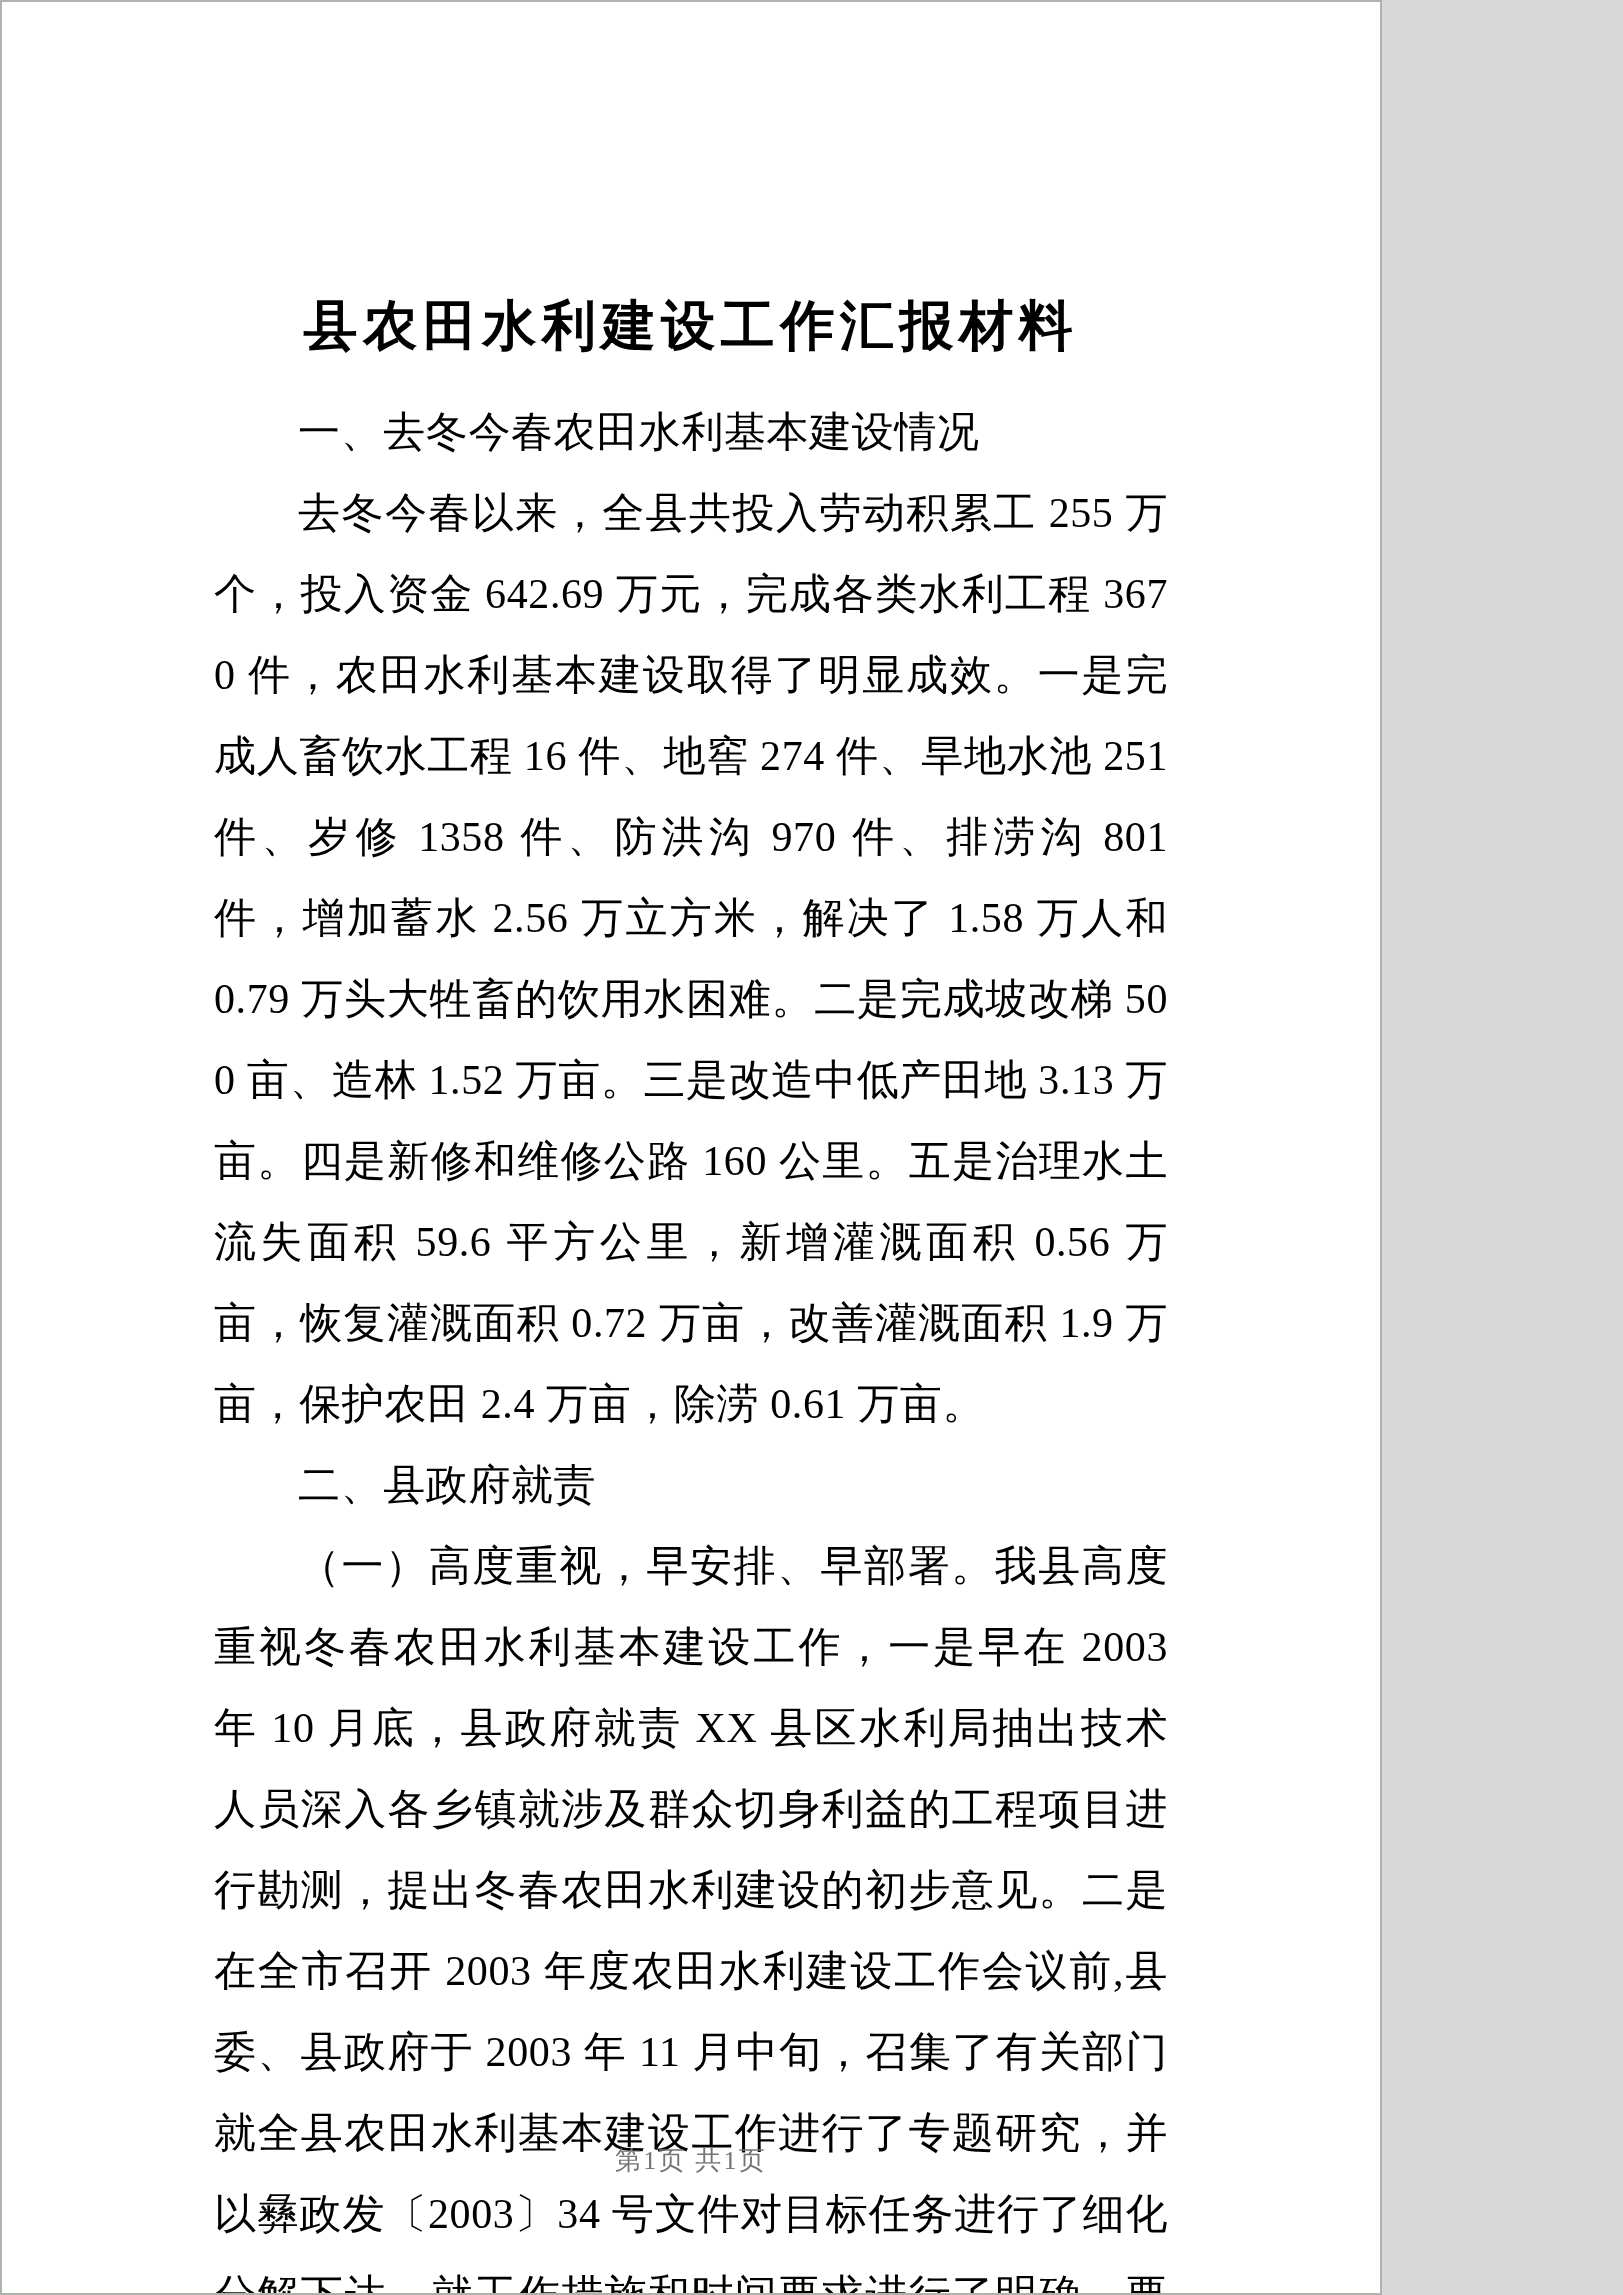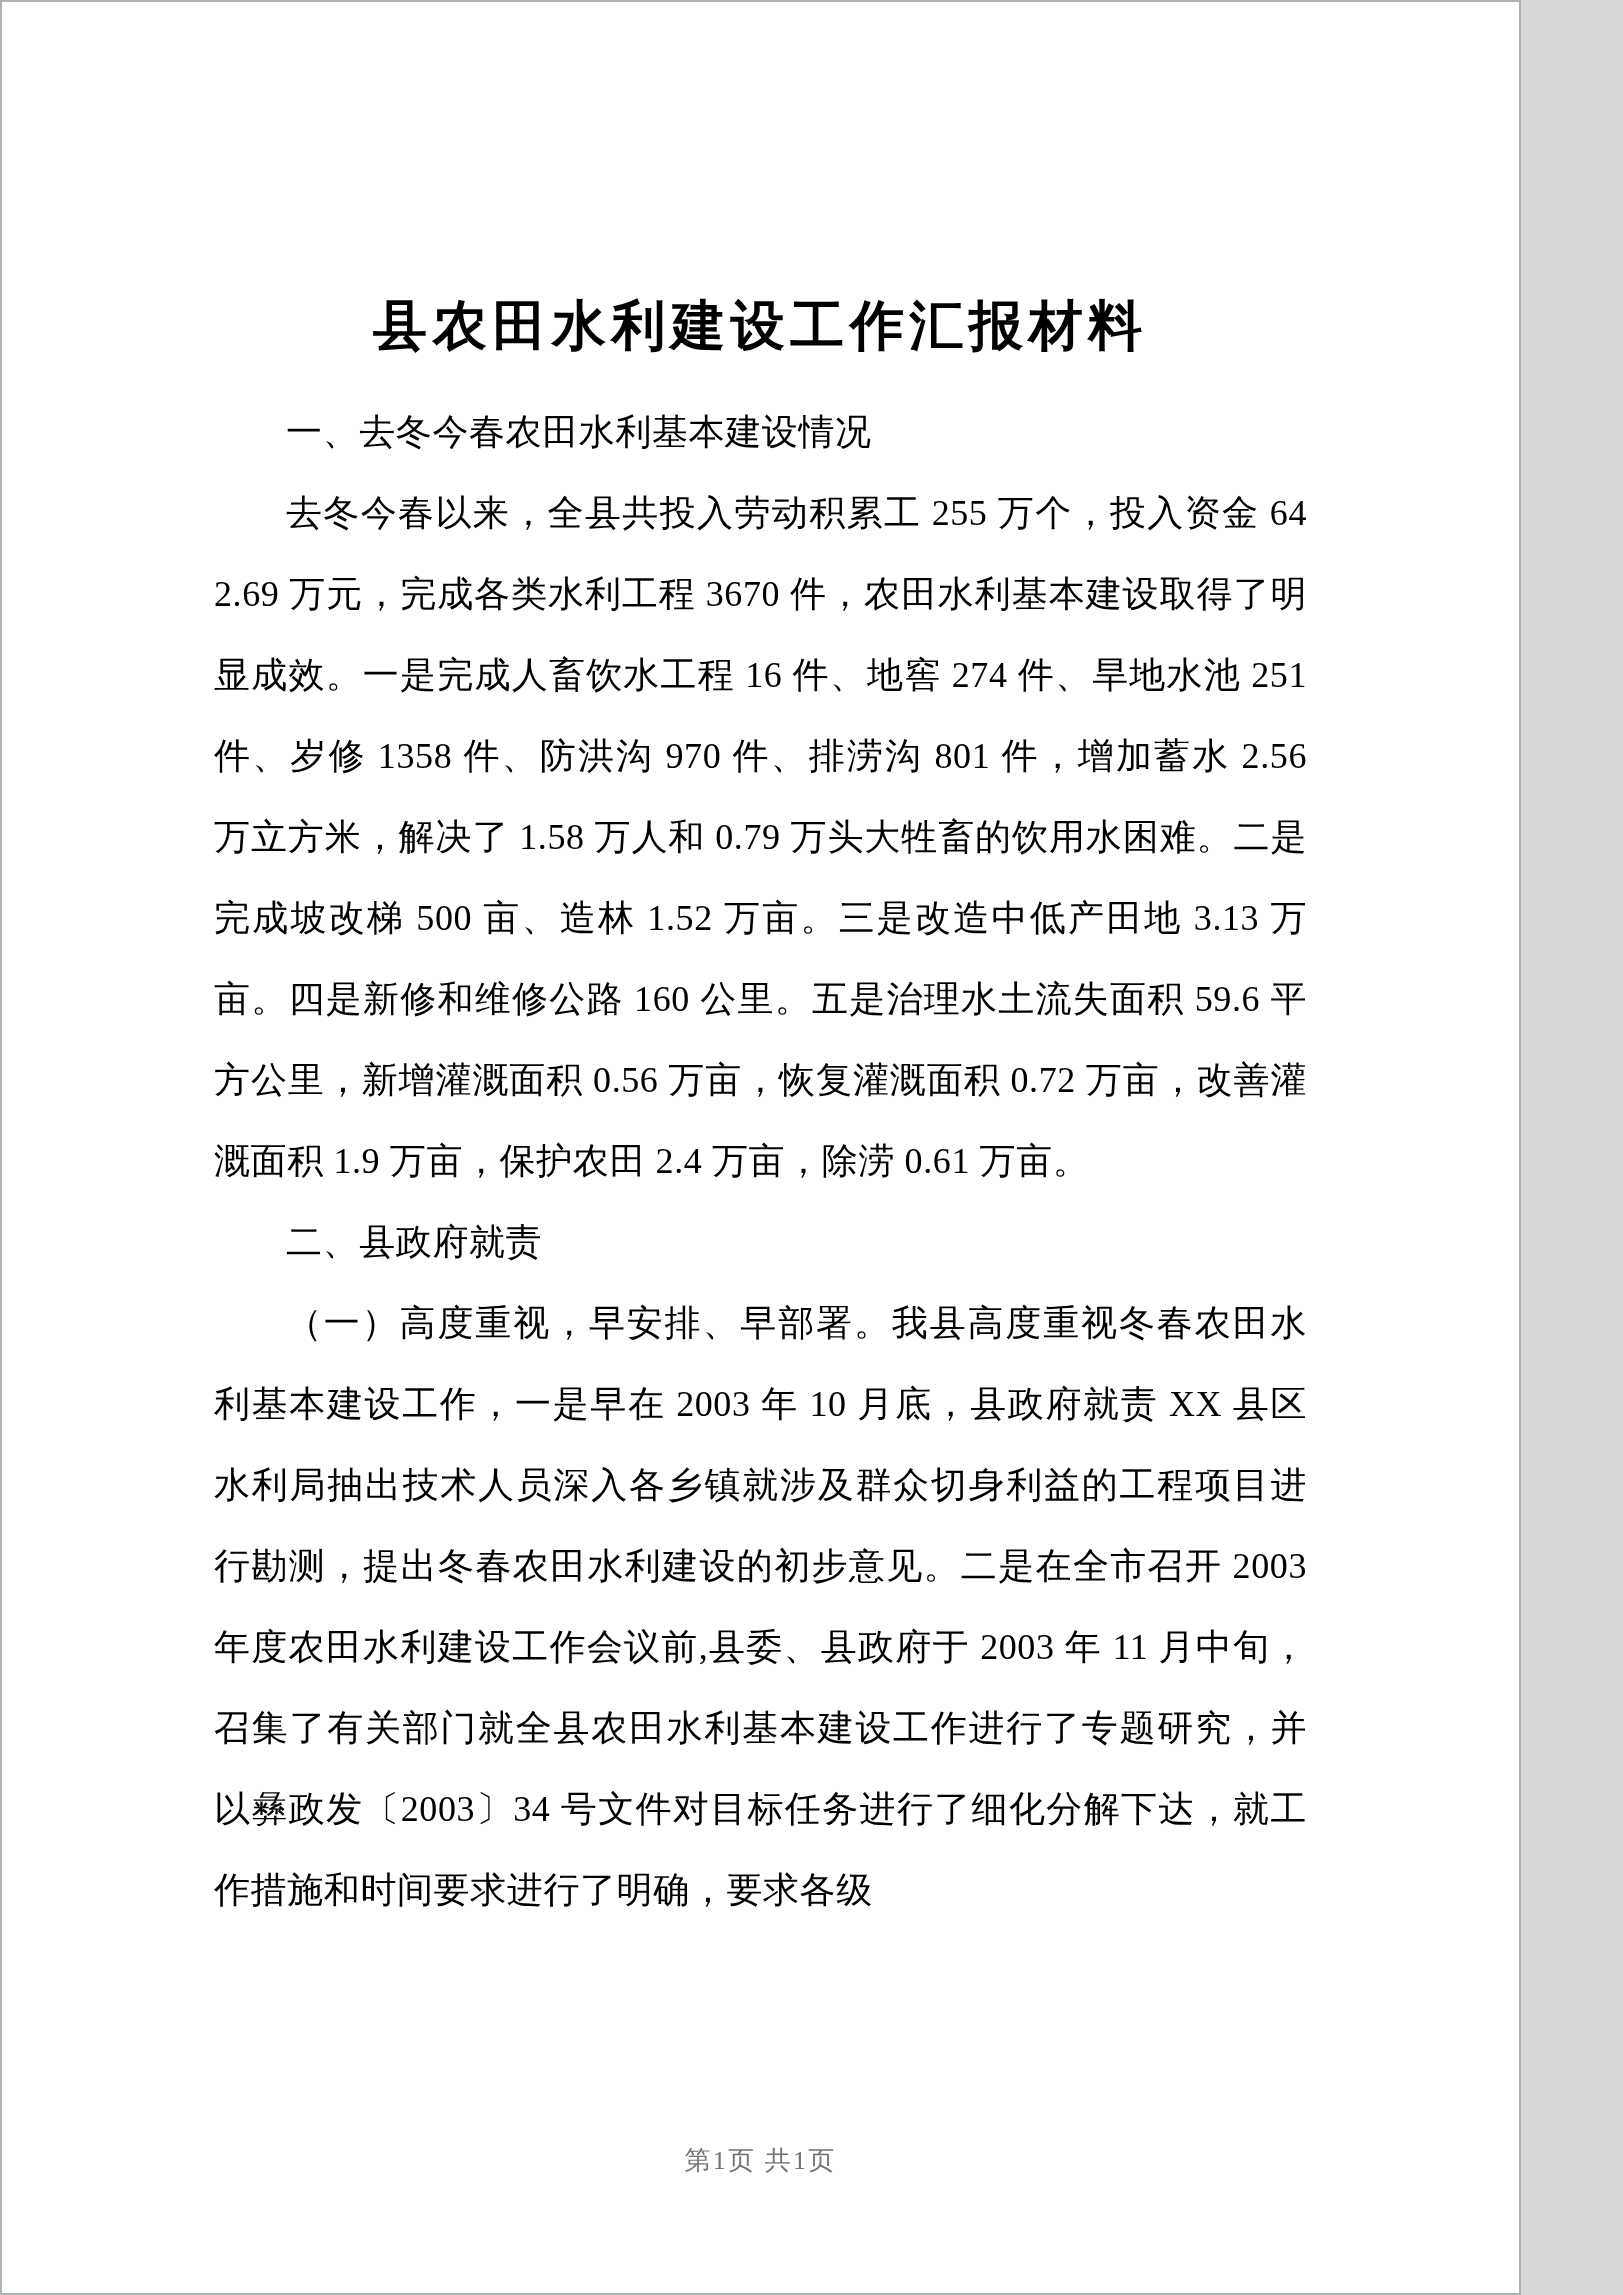--- a/index.html
+++ b/index.html
@@ -4,40 +4,40 @@
 <style>
   html, body {
     margin: 0;
     padding: 0;
   }
   body {
     background: #d8d8d8;
     font-family: "Liberation Serif", "DejaVu Serif", serif;
   }
   .page {
-    width: 1521px;
+    width: 1382px;
     height: 2295px;
     box-sizing: border-box;
     background: #ffffff;
     border: 2.8px solid #adb3ad;
     padding: 289px 212px 16px 212px;
     position: relative;
     color: #000000;
     overflow: hidden;
   }
   .doc-title {
     font-size: 54px;
     line-height: 1.3;
     font-weight: 700;
     text-align: center;
     letter-spacing: 5.6px;
     margin: 0 0 31px 0;
   }
   .content p {
-    font-size: 36px;
+    font-size: 42px;
     line-height: 81px;
     margin: 0;
     text-indent: 2em;
     text-align: justify;
     text-justify: inter-ideograph;
     letter-spacing: 0.6px;
     word-break: break-all;
   }
   .page-footer {
     position: absolute;

